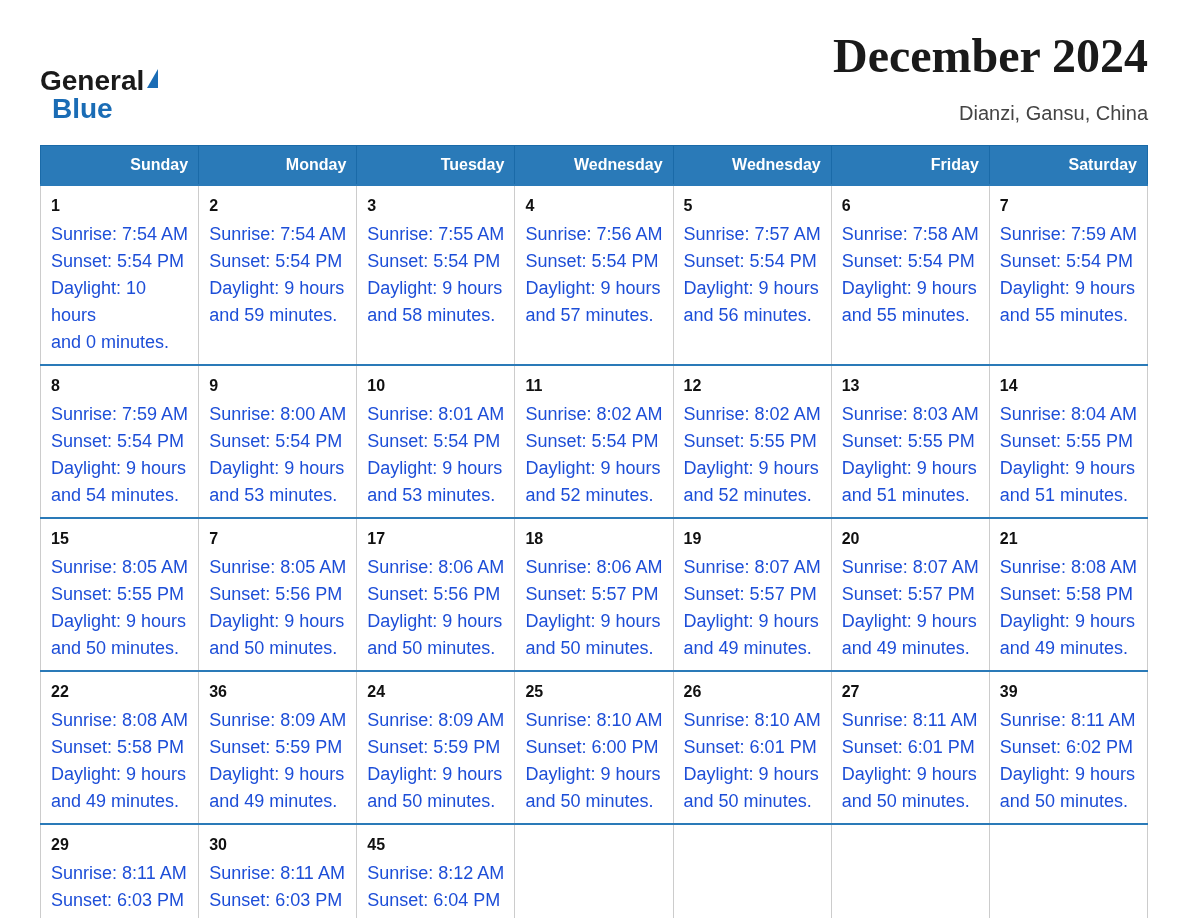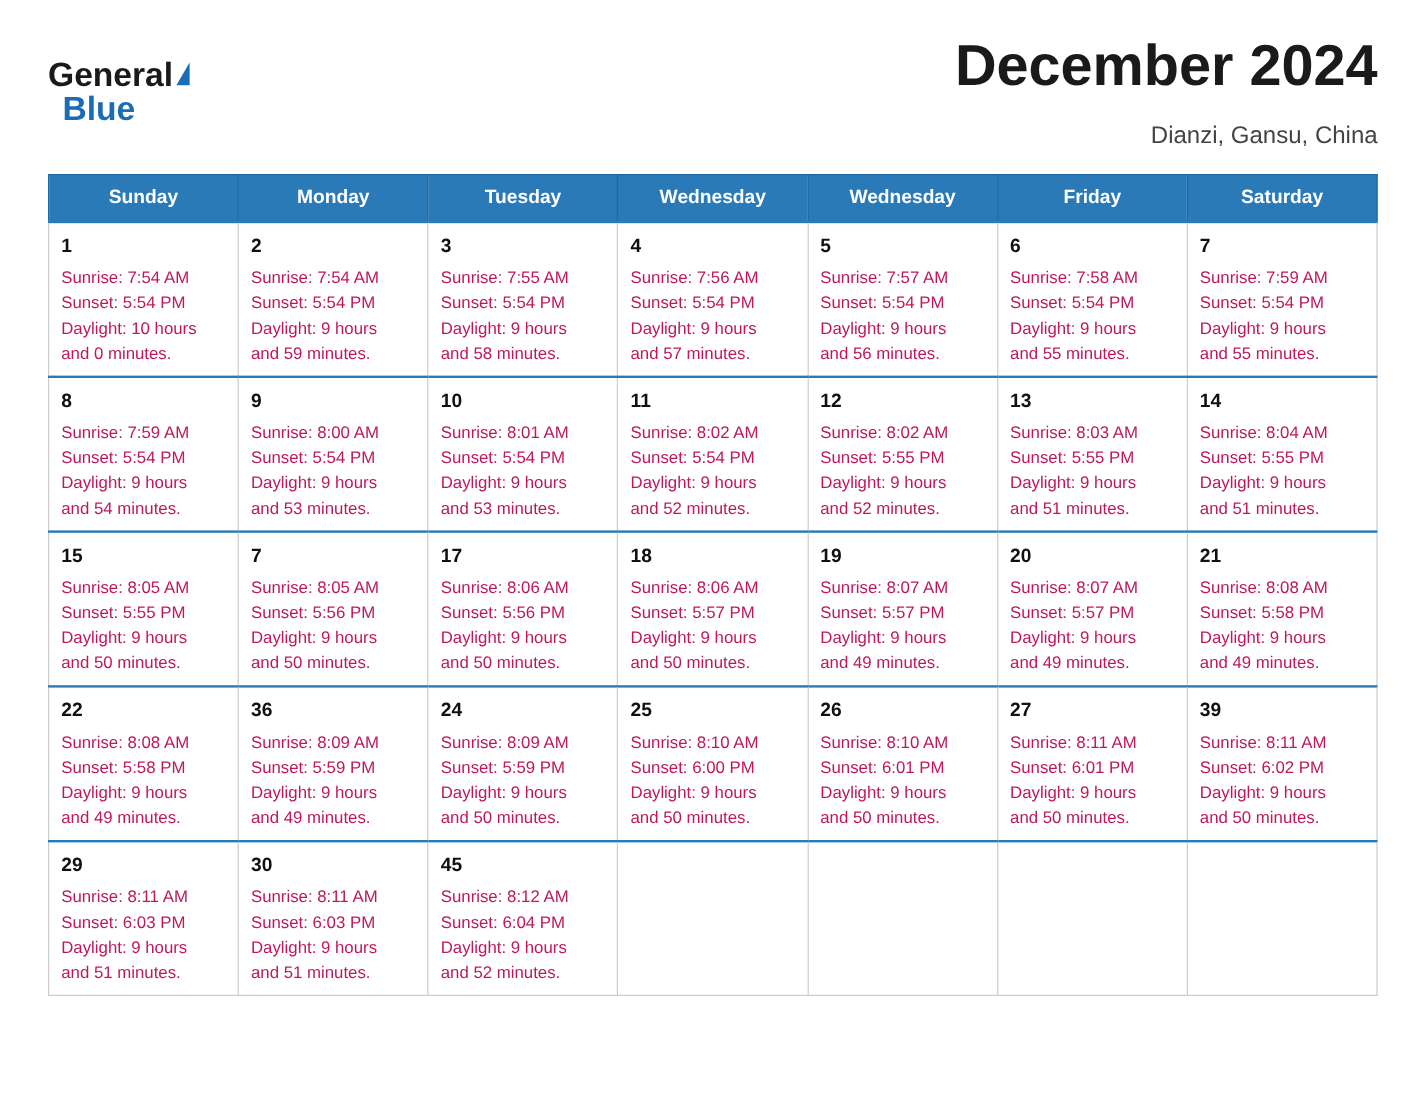--- a/index.html
+++ b/index.html
@@ -6,76 +6,77 @@
     body {
       font-family: Arial, sans-serif;
       background: #fff;
       padding: 30px 40px;
       width: 1188px;
       min-height: 918px;
     }
     .header {
       display: flex;
       justify-content: space-between;
-      align-items: center;
+      align-items: flex-end;
       margin-bottom: 20px;
     }
     .logo {
       display: flex;
       flex-direction: column;
       align-items: flex-start;
     }
     .title-section {
       text-align: right;
     }
     .main-title {
       font-size: 48px;
       font-weight: bold;
       color: #1a1a1a;
       line-height: 1.1;
+      font-family: Liberation Serif, serif;
     }
     .subtitle {
       font-size: 20px;
       color: #444;
       margin-top: 19px;
     }
     table {
       width: 100%;
       border-collapse: collapse;
       table-layout: fixed;
     }
     thead tr th {
       background-color: #2a7ab8;
       color: #fff;
       font-size: 16px;
       font-weight: bold;
-      padding: 10px 24px;
-      text-align: center;
+      padding: 10px 10px;
+      text-align: right;
       border: 1px solid #1a6aa8;
     }
     tbody tr td {
       vertical-align: top;
       padding: 8px 10px;
       border: 1px solid #ccc;
       border-top: 2px solid #2a7ab8;
       font-size: 13px;
       color: #222;
       line-height: 1.5;
       min-height: 80px;
     }
     tbody tr td .day-num {
       font-size: 16px;
       font-weight: bold;
       display: block;
       margin-bottom: 3px;
       color: #111;
     }
     tbody tr td .day-info {
-      font-size: 14px;
-      color: #be185d;
+      font-size: 18px;
+      color: #1d4ed8;
     }
     tbody tr:not(:last-child) td {
       border-bottom: 1px solid #ddd;
     }
     .empty-cell {
       background: #fff;
     }
   </style>
 </head>
 <body>

